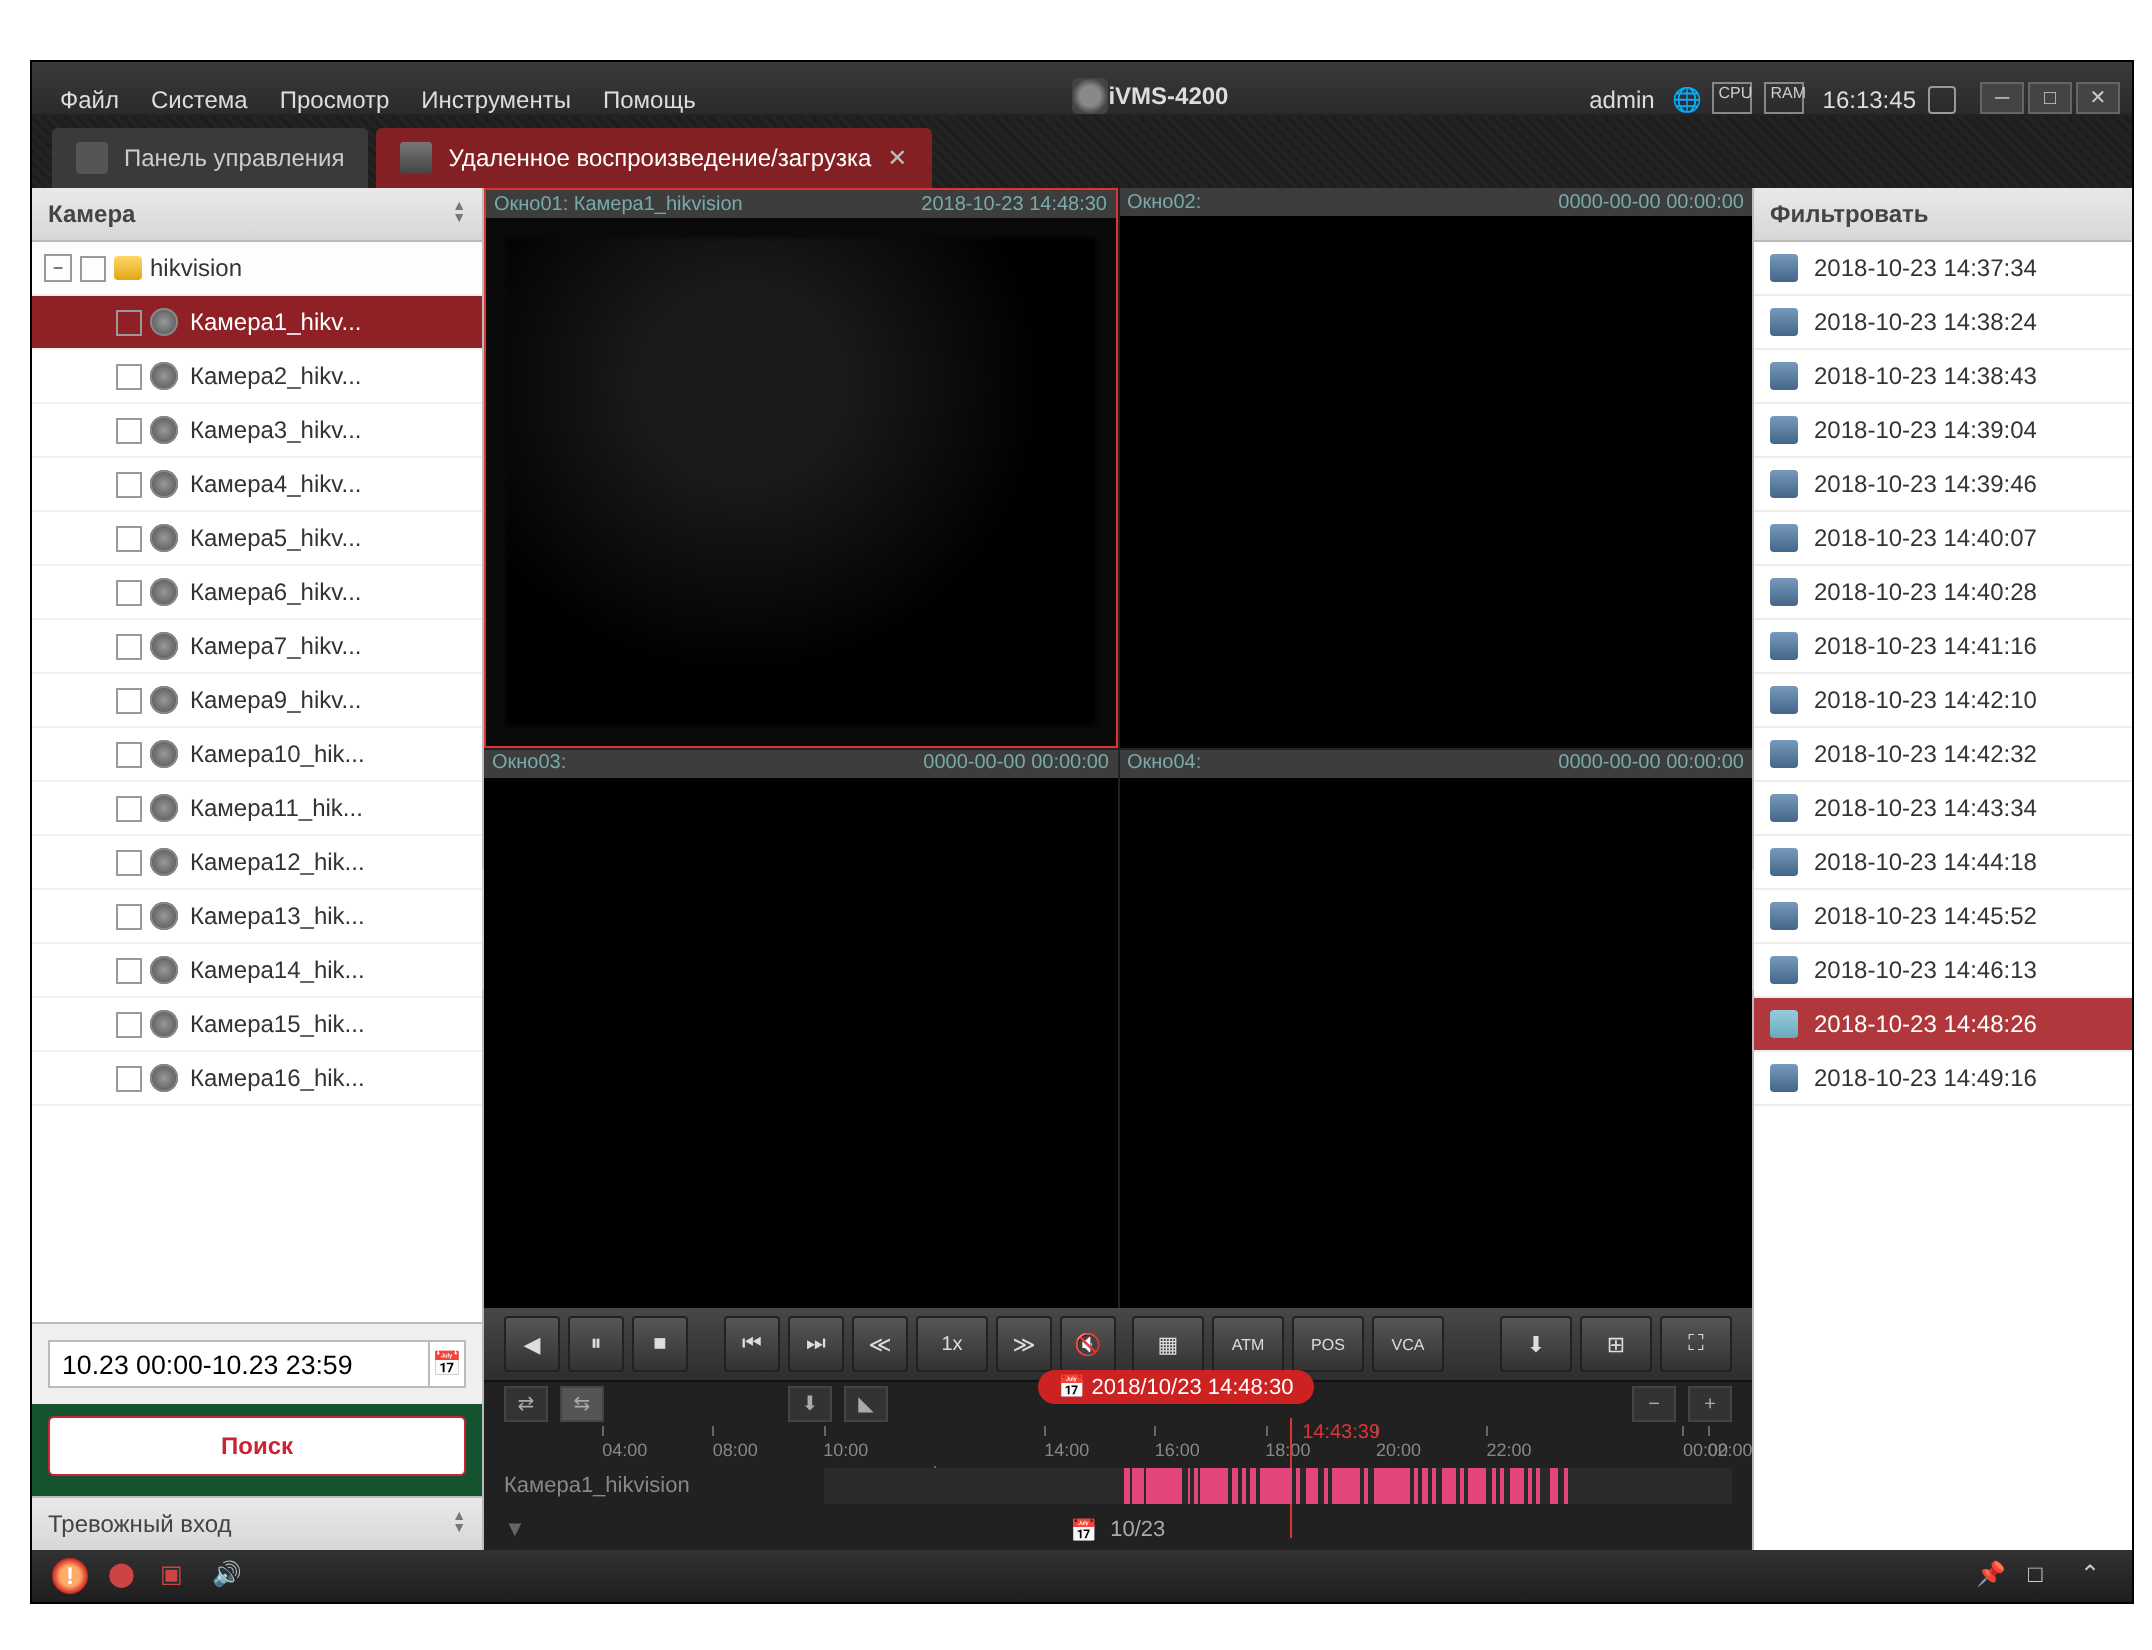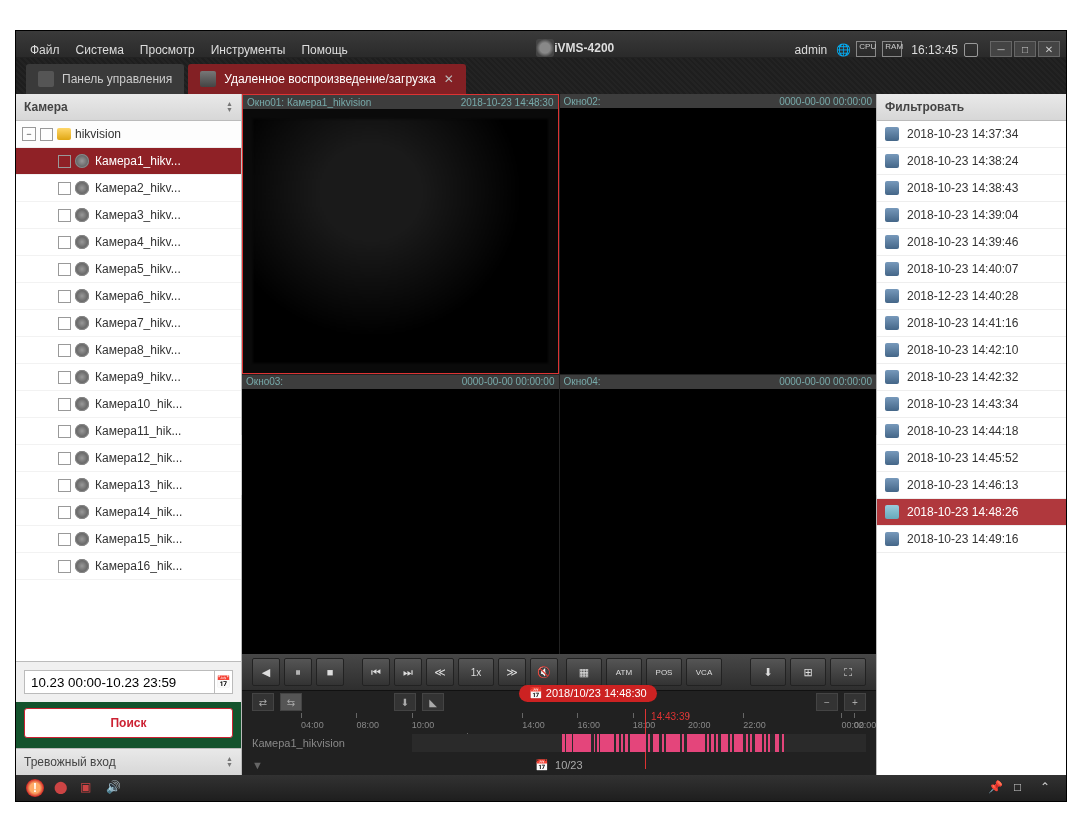--- a/index.html
+++ b/index.html
@@ -173,25 +173,20 @@
               <span class="tree-text">Камера6_hikv...</span>
             </div>
             <div class="tree-item">
               <span class="tree-chk"></span>
               <span class="cam-icon"></span>
               <span class="tree-text">Камера7_hikv...</span>
             </div>
             <div class="tree-item">
               <span class="tree-chk"></span>
               <span class="cam-icon"></span>
-              <span class="tree-text">Камера8_hikv...</span>
-            </div>
-            <div class="tree-item">
-              <span class="tree-chk"></span>
-              <span class="cam-icon"></span>
               <span class="tree-text">Камера9_hikv...</span>
             </div>
             <div class="tree-item">
               <span class="tree-chk"></span>
               <span class="cam-icon"></span>
               <span class="tree-text">Камера10_hik...</span>
             </div>
             <div class="tree-item">
               <span class="tree-chk"></span>
               <span class="cam-icon"></span>
@@ -393,21 +388,21 @@
           <div class="list-row">
             <span class="list-icon"></span>
             <span>2018-10-23 14:39:46</span>
           </div>
           <div class="list-row">
             <span class="list-icon"></span>
             <span>2018-10-23 14:40:07</span>
           </div>
           <div class="list-row">
             <span class="list-icon"></span>
-            <span>2018-12-23 14:40:28</span>
+            <span>2018-10-23 14:40:28</span>
           </div>
           <div class="list-row">
             <span class="list-icon"></span>
             <span>2018-10-23 14:41:16</span>
           </div>
           <div class="list-row">
             <span class="list-icon"></span>
             <span>2018-10-23 14:42:10</span>
           </div>
           <div class="list-row">

